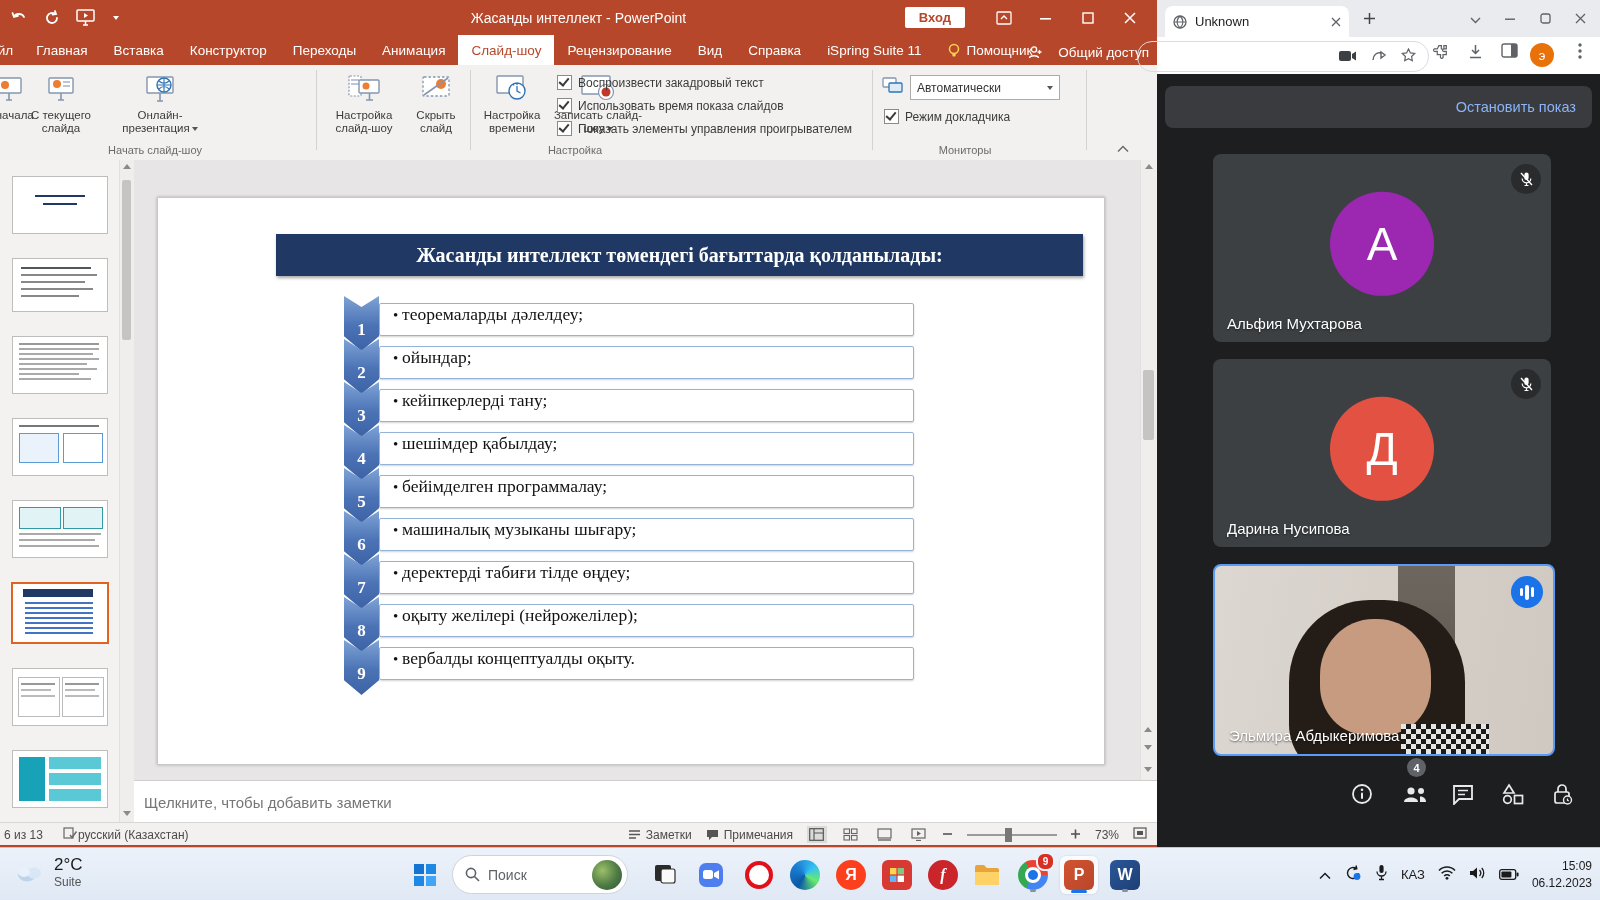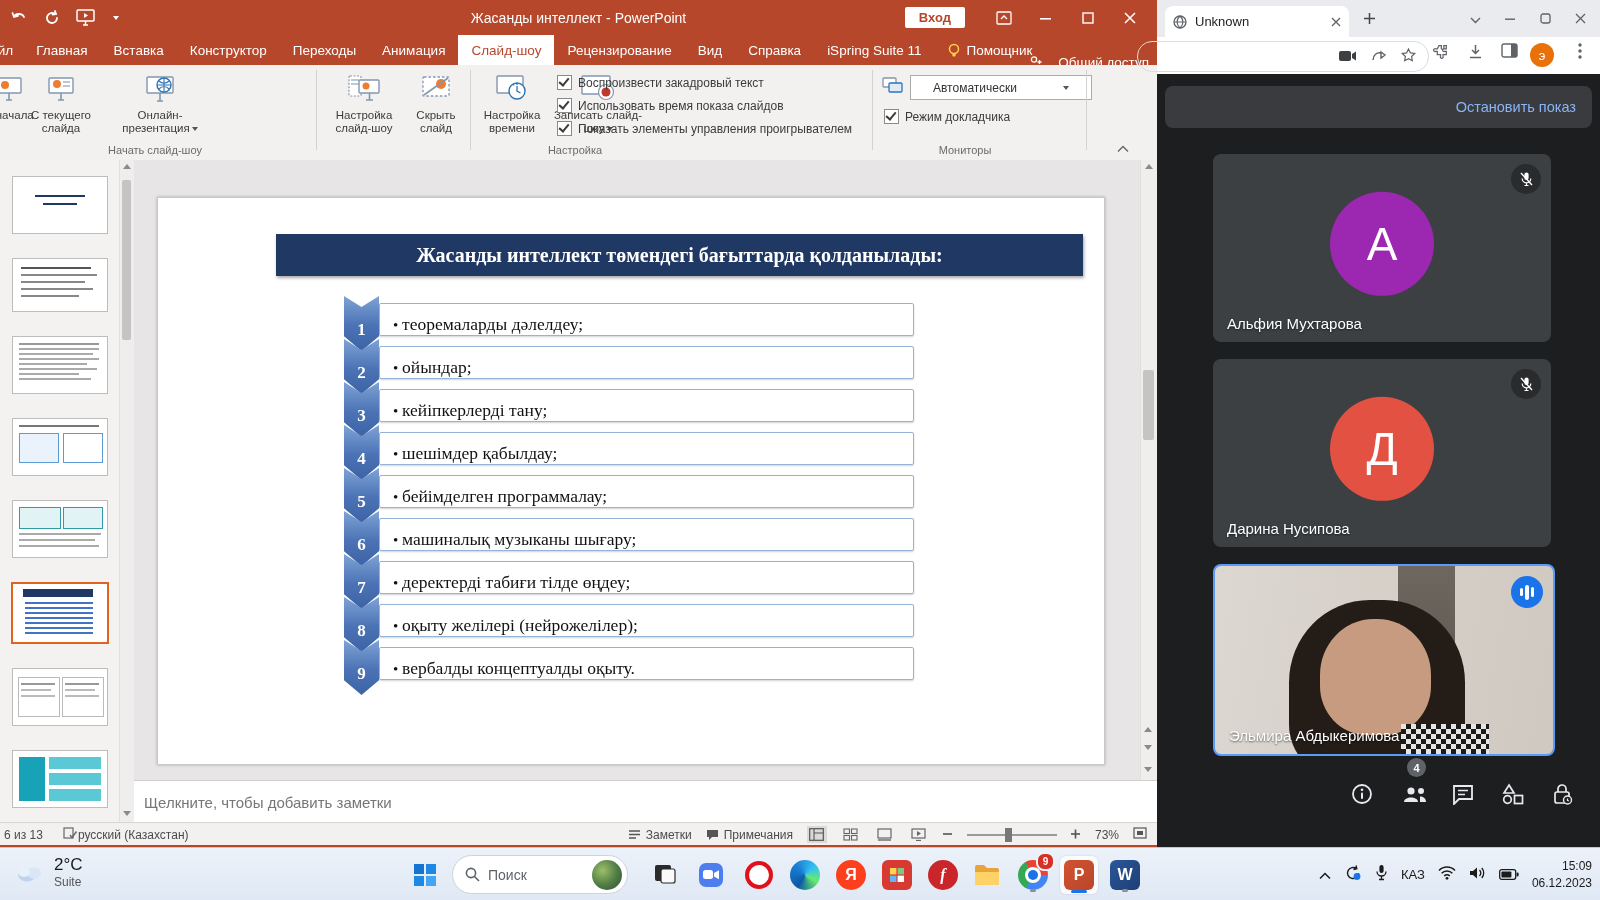--- a/index.html
+++ b/index.html
@@ -12,47 +12,47 @@
   .qat svg{display:block}
   #ppt-title{position:absolute;left:0;width:100%;text-align:center;font-size:14px;color:#fff;pointer-events:none}
   .tb-right{position:absolute;right:0;top:0;height:35px;display:flex;align-items:center;gap:8px;padding-right:10px;z-index:2}
   .login-btn{background:#fff;color:#B7472A;font-size:13px;padding:3px 14px;border-radius:2px;font-weight:bold;margin-right:14px}
   .winbtn{width:34px;height:28px;display:flex;align-items:center;justify-content:center}
   
   #ppt-tabs{position:absolute;left:0;top:35px;width:100%;height:30px;background:#B7472A;display:flex;align-items:stretch;color:#fff;font-size:13.5px}
   .ptab{padding:0 13px;display:flex;align-items:center;white-space:nowrap}
   .ptab.file{margin-left:-30px;padding:0 10px}
   .ptab.active{background:#fff;color:#B7472A}
-  .share-tab{position:absolute;right:8px;top:12px;height:30px;display:flex;align-items:center;gap:15px;font-size:13.5px}
+  .share-tab{position:absolute;right:8px;top:2px;height:30px;display:flex;align-items:center;gap:15px;font-size:13.5px}
   
   #ribbon{position:absolute;left:0;top:65px;width:100%;height:95px;background:#F3F1F0;border-bottom:1px solid #D8D6D4}
   .rsep{position:absolute;top:5px;height:80px;width:1px;background:#D4D2D0}
   .grouplab{position:absolute;top:79px;font-size:11px;color:#6b6b6b;text-align:center}
   .rbtn{position:absolute;top:4px;display:flex;flex-direction:column;align-items:center;width:86px;text-align:center;color:#3b3b3b;font-size:11.5px;line-height:13px}
   .rbtn .ric{height:36px;display:flex;align-items:flex-end;justify-content:center;margin-bottom:4px}
   .caret{display:inline-block;width:0;height:0;border-left:3.5px solid transparent;border-right:3.5px solid transparent;border-top:4px solid #555;vertical-align:middle;margin-left:2px}
   .cbrow{position:absolute;display:flex;align-items:center;gap:6px;font-size:12px;color:#3b3b3b;white-space:nowrap}
   .cbox{width:13px;height:13px;background:#fff;border:1px solid #8a8a8a;position:relative;flex:none}
   .cbox i{position:absolute;left:3px;top:0px;width:4px;height:8px;border-right:2px solid #3b3b3b;border-bottom:2px solid #3b3b3b;transform:rotate(40deg)}
-  .ddown{height:23px;background:#fff;border:1px solid #ABABAB;display:flex;align-items:center;font-size:12px;color:#333;padding:0 22px;justify-content:space-between}
+  .ddown{height:23px;background:#fff;border:1px solid #ABABAB;display:flex;align-items:center;font-size:12px;color:#333;padding:0 6px;justify-content:space-between}
   .collapse-chev{position:absolute;right:28px;top:74px;color:#666}
   
   #thumbs{position:absolute;left:0;top:160px;width:119px;height:662px;background:#F4F2F1;overflow:hidden}
   .thumb{margin:0 auto 24px auto;width:94px;background:#fff;border:1px solid #BFBDBB;position:relative;overflow:hidden}
   .thumb.active{border:2px solid #E0641F}
   .tl{position:absolute;background:#9aa7c2;height:2px}
   #thumbscroll{position:absolute;left:119px;top:160px;width:14px;height:662px;background:#F0EEED;border-left:1px solid #E2E0DE}
   .sarrow{width:0;height:0;border-left:4px solid transparent;border-right:4px solid transparent;margin:4px auto}
   .up{border-bottom:5px solid #8a8a8a}.down{border-top:5px solid #8a8a8a}
   #editor{position:absolute;left:134px;top:160px;width:1023px;height:620px;background:#E7E5E5}
   #slide{position:absolute;left:23px;top:37px;width:946px;height:566px;background:#fff;border:1px solid #C8C8C8;box-shadow:0 0 3px rgba(0,0,0,.25)}
   #slide-banner{position:absolute;left:118px;top:36px;width:807px;height:42px;background:#1F3864;color:#fff;font-family:"Liberation Serif",serif;font-weight:bold;font-size:20px;display:flex;align-items:center;justify-content:center;box-shadow:1px 2px 3px rgba(0,0,0,.35)}
   .srow{position:absolute;left:186px;width:568px;height:31px}
   .chev{position:absolute;left:0;top:-7px;width:35px;height:55px;background:linear-gradient(180deg,#7FA3D6 0%,#4A72B4 55%,#3D63A5 100%);clip-path:polygon(0 0,50% 20%,100% 0,100% 73%,50% 100%,0 73%);color:#fff;font-family:"Liberation Serif",serif;font-weight:bold;font-size:17px;display:flex;align-items:center;justify-content:center;padding-top:13px;box-sizing:border-box}
-  .rowbox{position:absolute;left:35px;top:0;width:533px;height:31px;background:#fff;border:1px solid #95B3D7;border-radius:2px;box-shadow:0 1px 2px rgba(0,0,0,.18);display:flex;align-items:flex-end}
+  .rowbox{position:absolute;left:35px;top:0;width:533px;height:31px;background:#fff;border:1px solid #95B3D7;border-radius:2px;box-shadow:0 1px 2px rgba(0,0,0,.18);display:flex;align-items:flex-start}
   .rowbox span{font-family:"Liberation Serif",serif;font-size:17.5px;color:#111;padding-left:13px}
   .rowbox span::before{content:"•  ";font-size:15px}
   #vscroll{position:absolute;right:0;top:0;width:16px;height:620px;background:#F0EEED;border-left:1px solid #E2E0DE}
   .vthumb{position:absolute;left:2px;width:11px;height:70px;background:#C6C4C2;border-radius:2px}
   #notes{position:absolute;left:134px;top:780px;width:1023px;height:42px;background:#fff;border-top:1px solid #D0CECE;display:flex;align-items:center}
   #notes span{color:#767676;font-size:15px;padding-left:10px}
   #statusbar{position:absolute;left:0;top:822px;width:1157px;height:23px;background:#F3F1F0;border-top:1px solid #D8D6D4;display:flex;align-items:center;font-size:12px;color:#4b4b4b}
   #ppt-redline{position:absolute;left:0;top:845px;width:1157px;height:2px;background:#B7472A}
   .sb-right{position:absolute;right:10px;top:0;height:23px;display:flex;align-items:center;gap:14px}
   .viewico{width:20px;height:17px;display:flex;align-items:center;justify-content:center}

